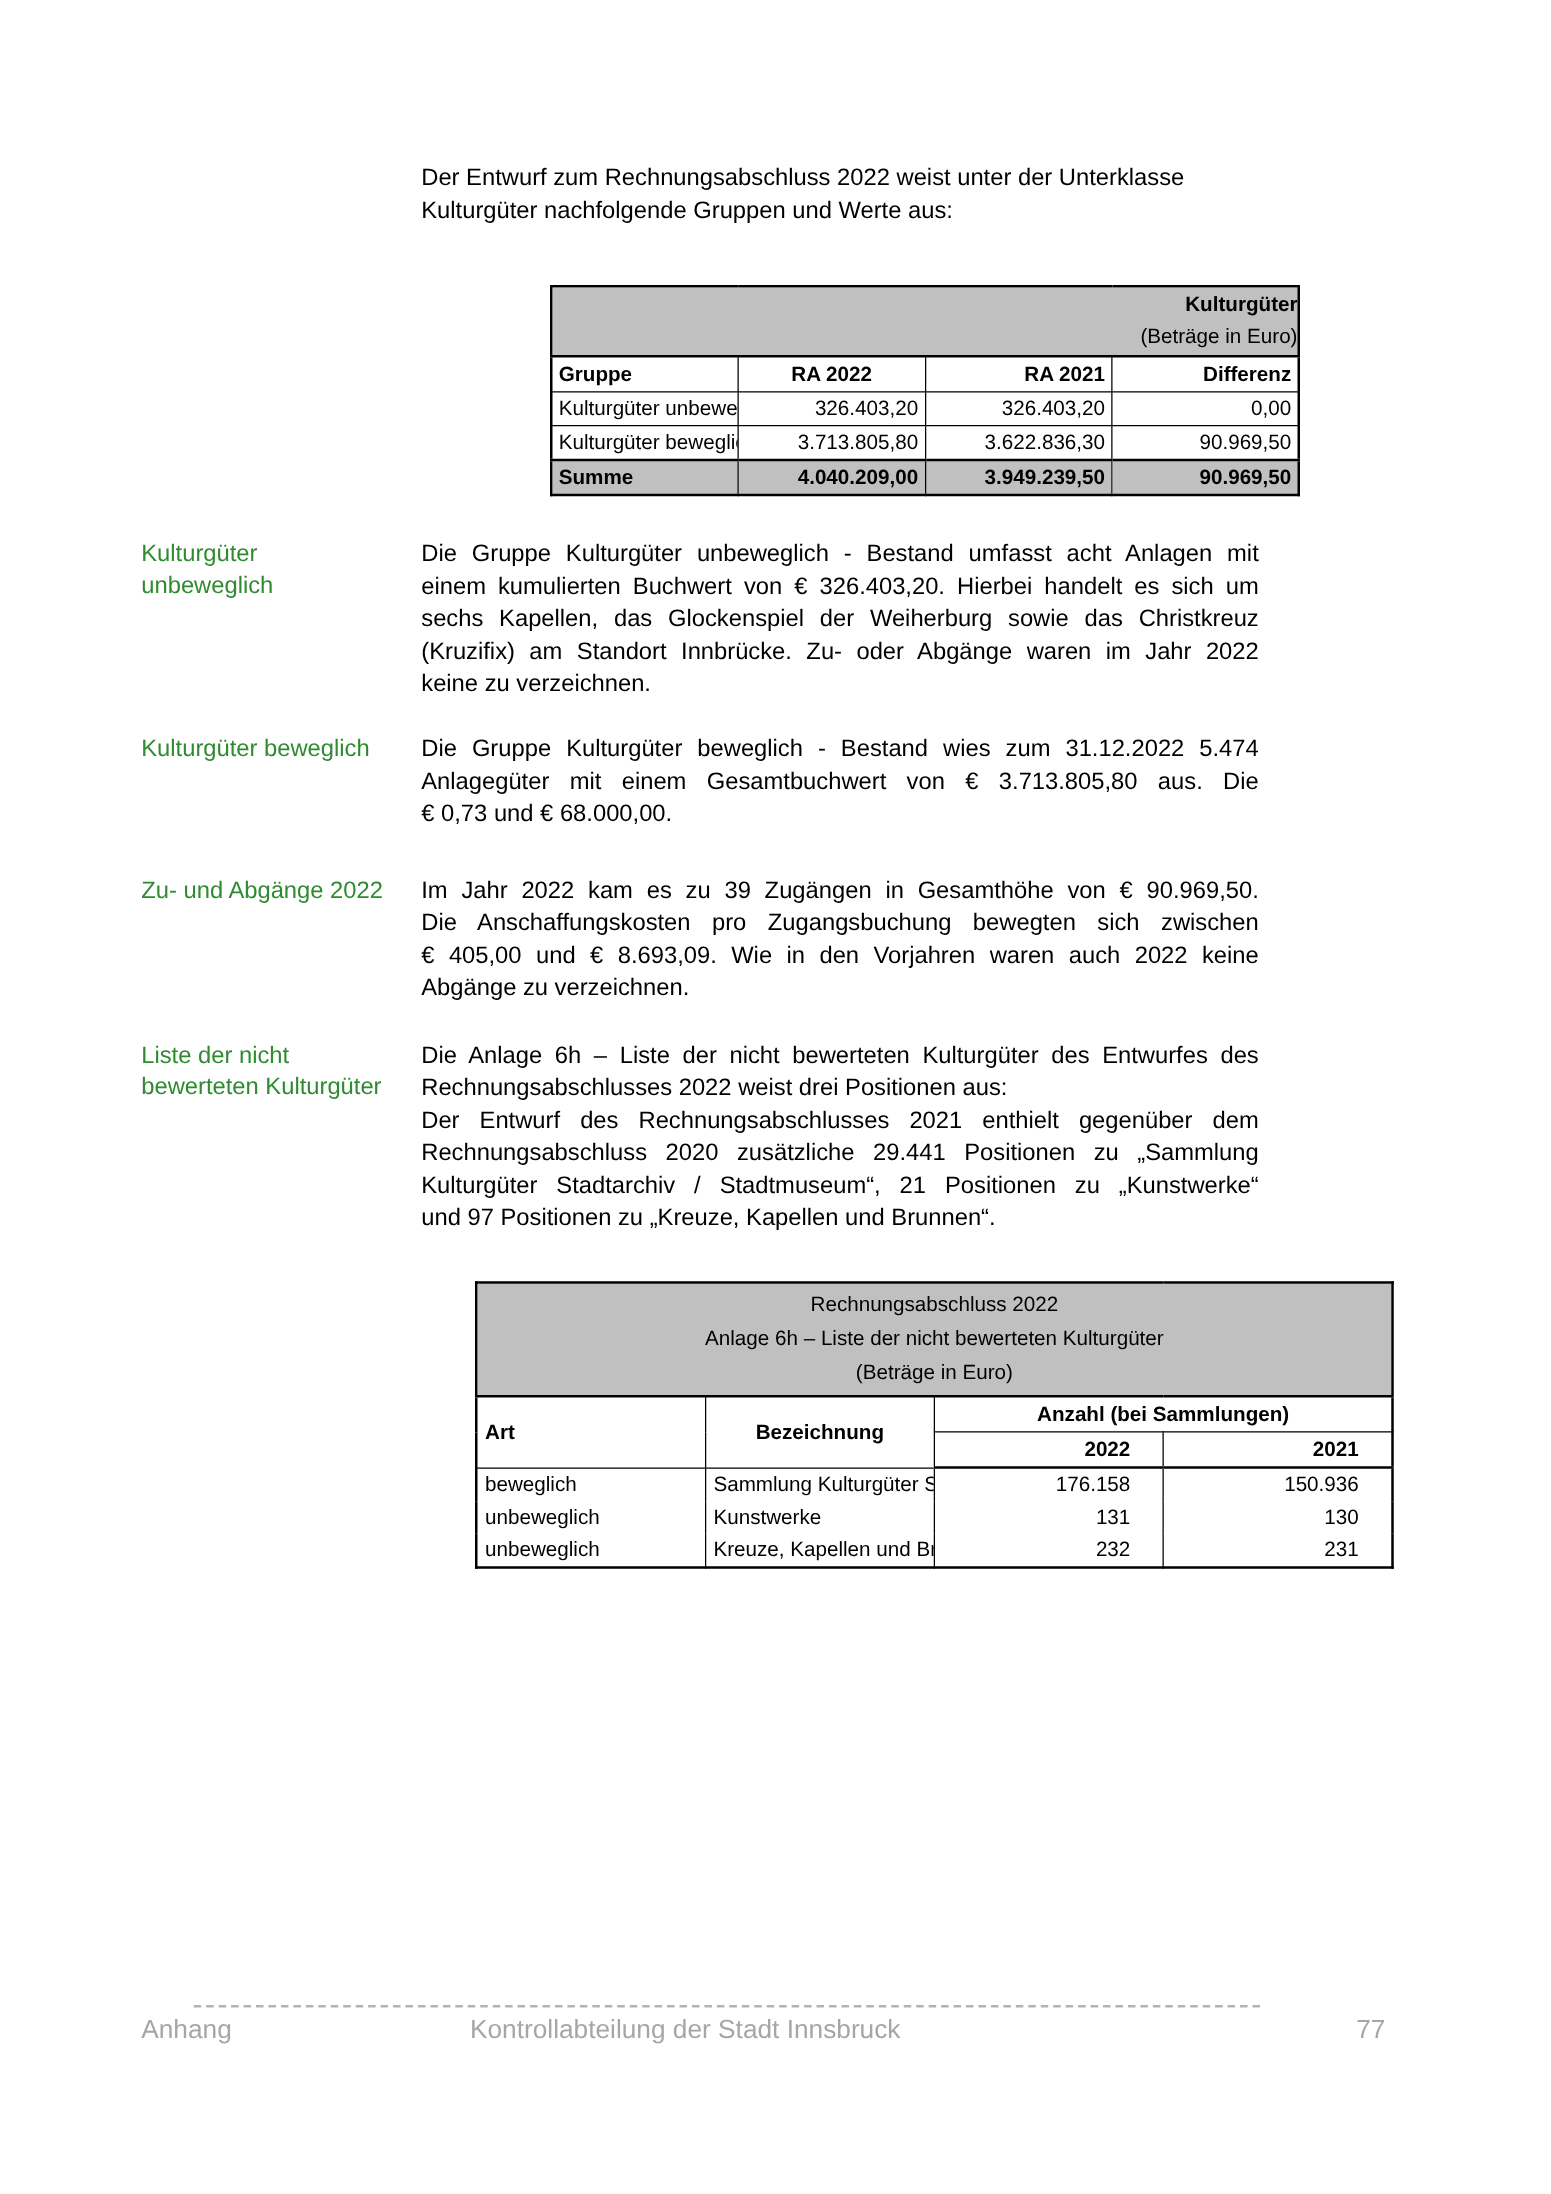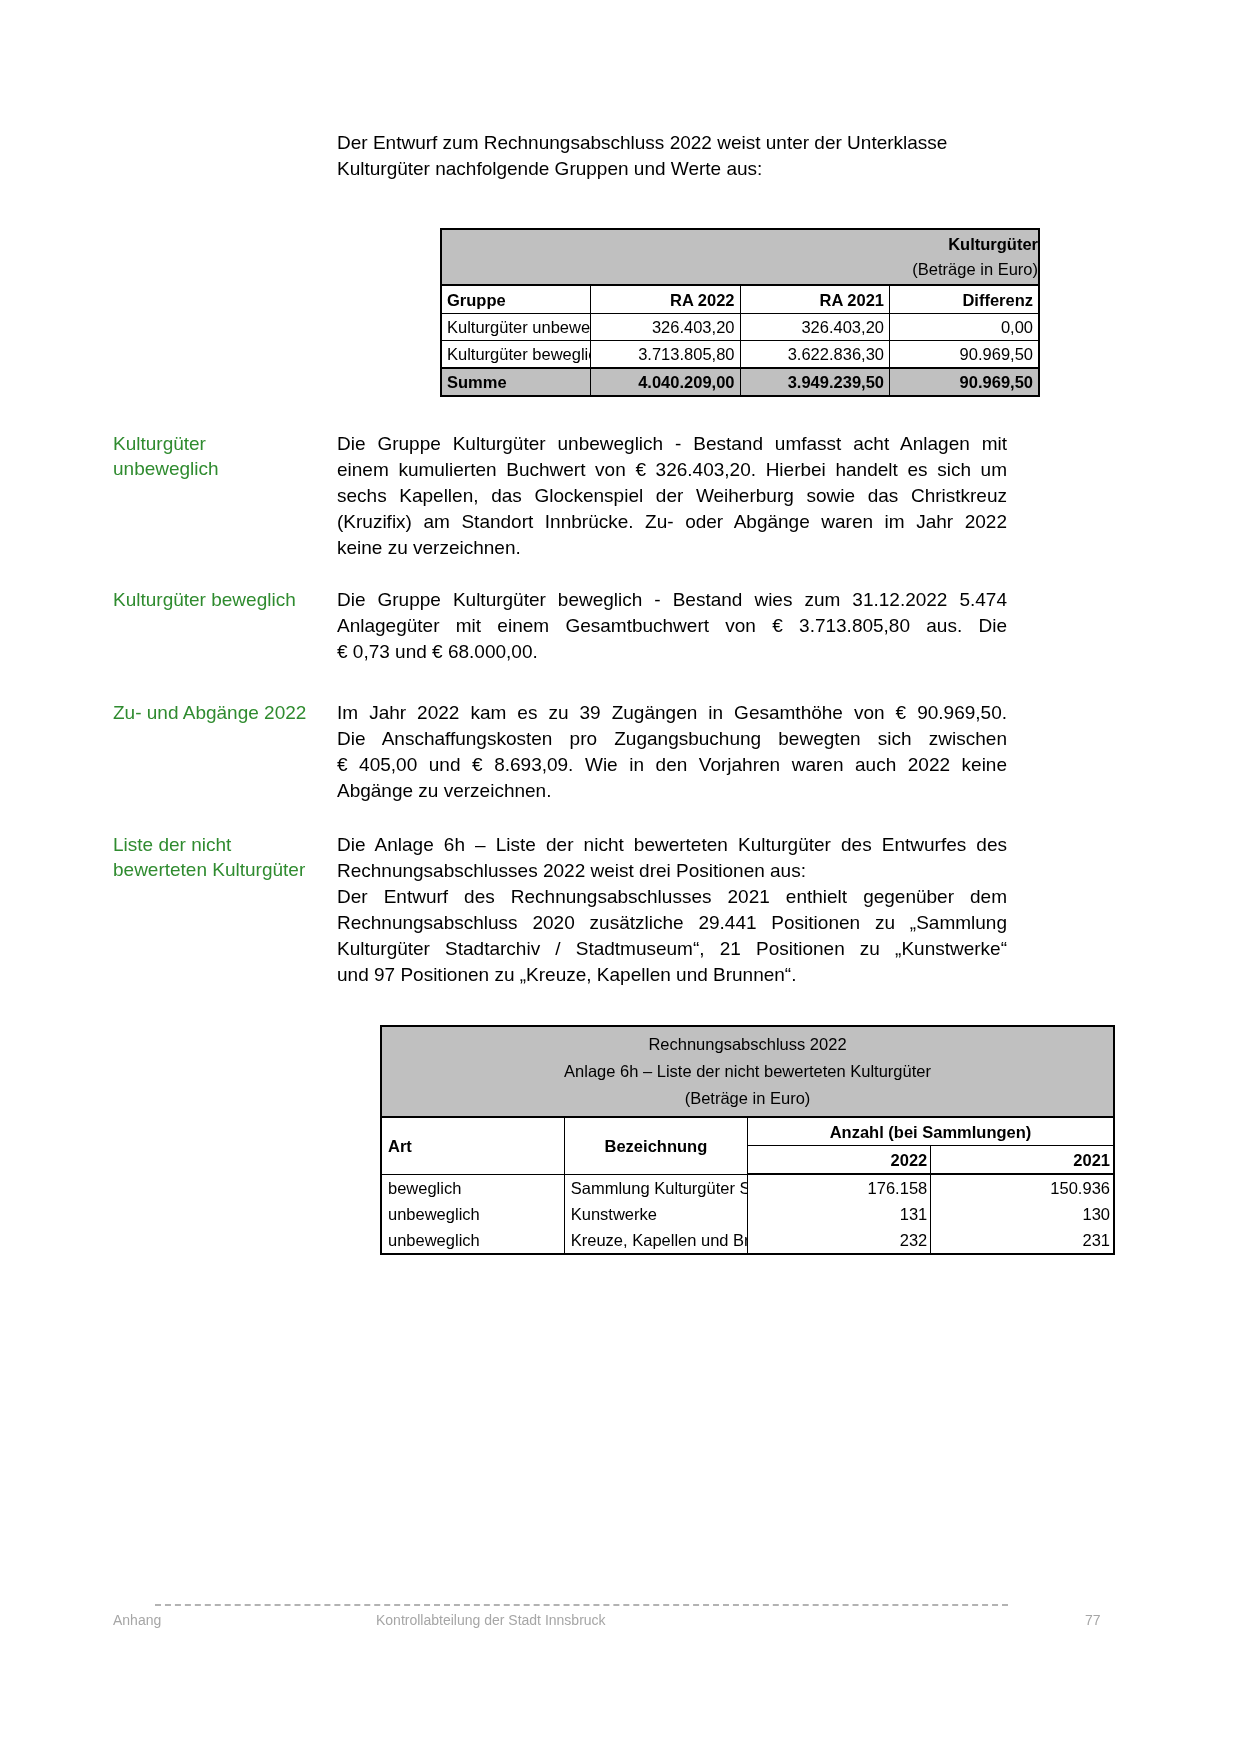--- a/index.html
+++ b/index.html
@@ -53,58 +53,58 @@
   .t1 .band .bt { font-weight: bold; line-height: 25px; }
   .t1 .band .st { line-height: 25px; }
   .t1 .head td { font-weight: bold; height: 27px; }
   .t1 .num { text-align: right; }
   .t1 .sum td {
     background: #c0c0c0;
     font-weight: bold;
     border-top: 2px solid #000;
     height: 26px;
   }
-  .t1 .c0 { width: 280px; } .t1 .c1 { width: 112px; }
+  .t1 .c0 { width: 280px; } .t1 .c1 { width: 112px; text-align: center; }
   .t1 .c2 { width: 112px; } .t1 .c3 { width: 96px; }
 
   
   .t2 {
     margin: 37px 0 0 43px;
     width: 735px;
     border: 2px solid #000;
     font-size: 16.5px;
   }
   .t2 td { border: 1px solid #000; padding: 0 6px; }
   .t2 .band td {
     background: #c0c0c0;
     text-align: center;
     border-bottom: 2px solid #000;
     padding: 4px 0;
   }
   .t2 .band div { line-height: 27px; }
   .t2 .band .bt { font-weight: normal; }
   .t2 .hd td { font-weight: bold; height: 27px; }
   .t2 .center { text-align: center; }
-  .t2 .right { text-align: right; padding-right: 3px; }
+  .t2 .right { text-align: right; padding-right: 26px; }
   .t2 .sub td { border-bottom: 2px solid #000; }
   .t2 .data td { border-top: 0; border-bottom: 0; height: 25px; }
   .t2 .ca { width: 117px; } .t2 .cb { width: 396px; }
   .t2 .c22 { width: 111px; } .t2 .c21 { width: 111px; }
 
   
   .footer-dash {
     position: absolute;
     left: 155px; top: 1604px;
     width: 853px;
     border-top: 2px dashed #b3b3b3;
   }
   .footer-text {
     position: absolute;
     top: 1612px;
-    font-size: 14px;
+    font-size: 21px;
     color: #a6a6a6;
     text-align: right;
   }
   .f-left { left: 113px; }
   .f-center { left: 376px; }
   .f-right { left: 1085px; }
 </style>
 </head>
 <body>
 

